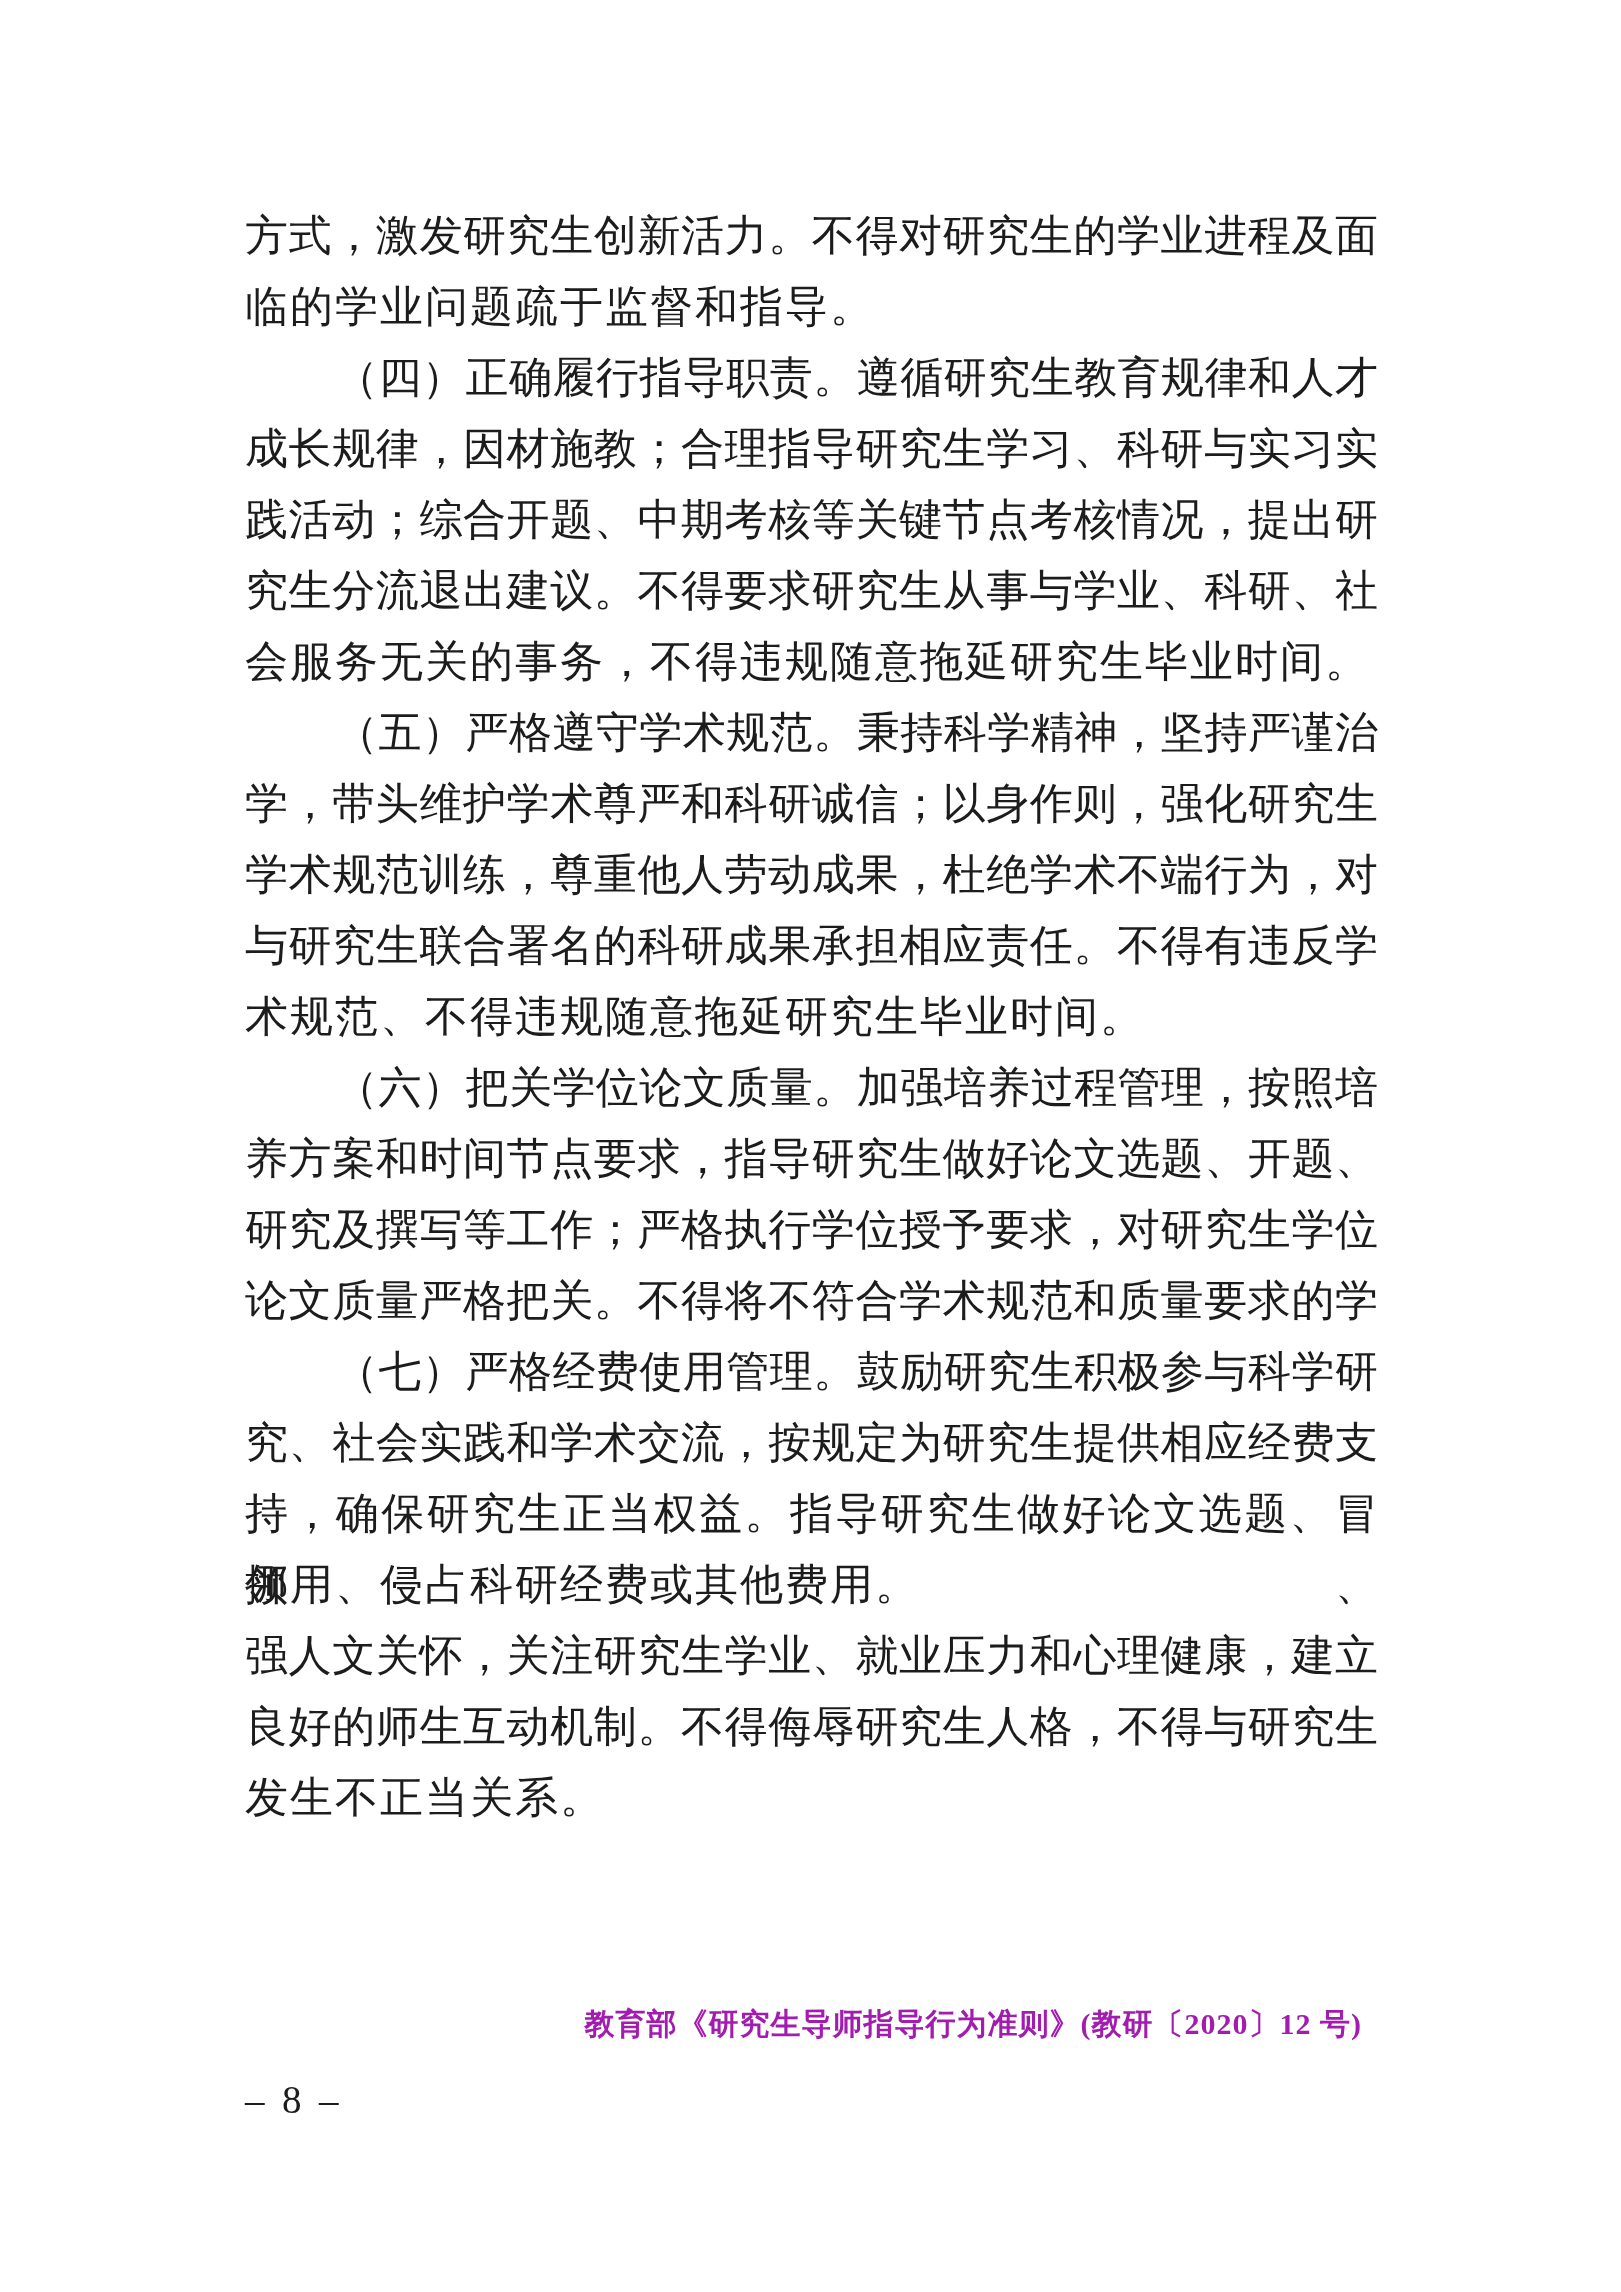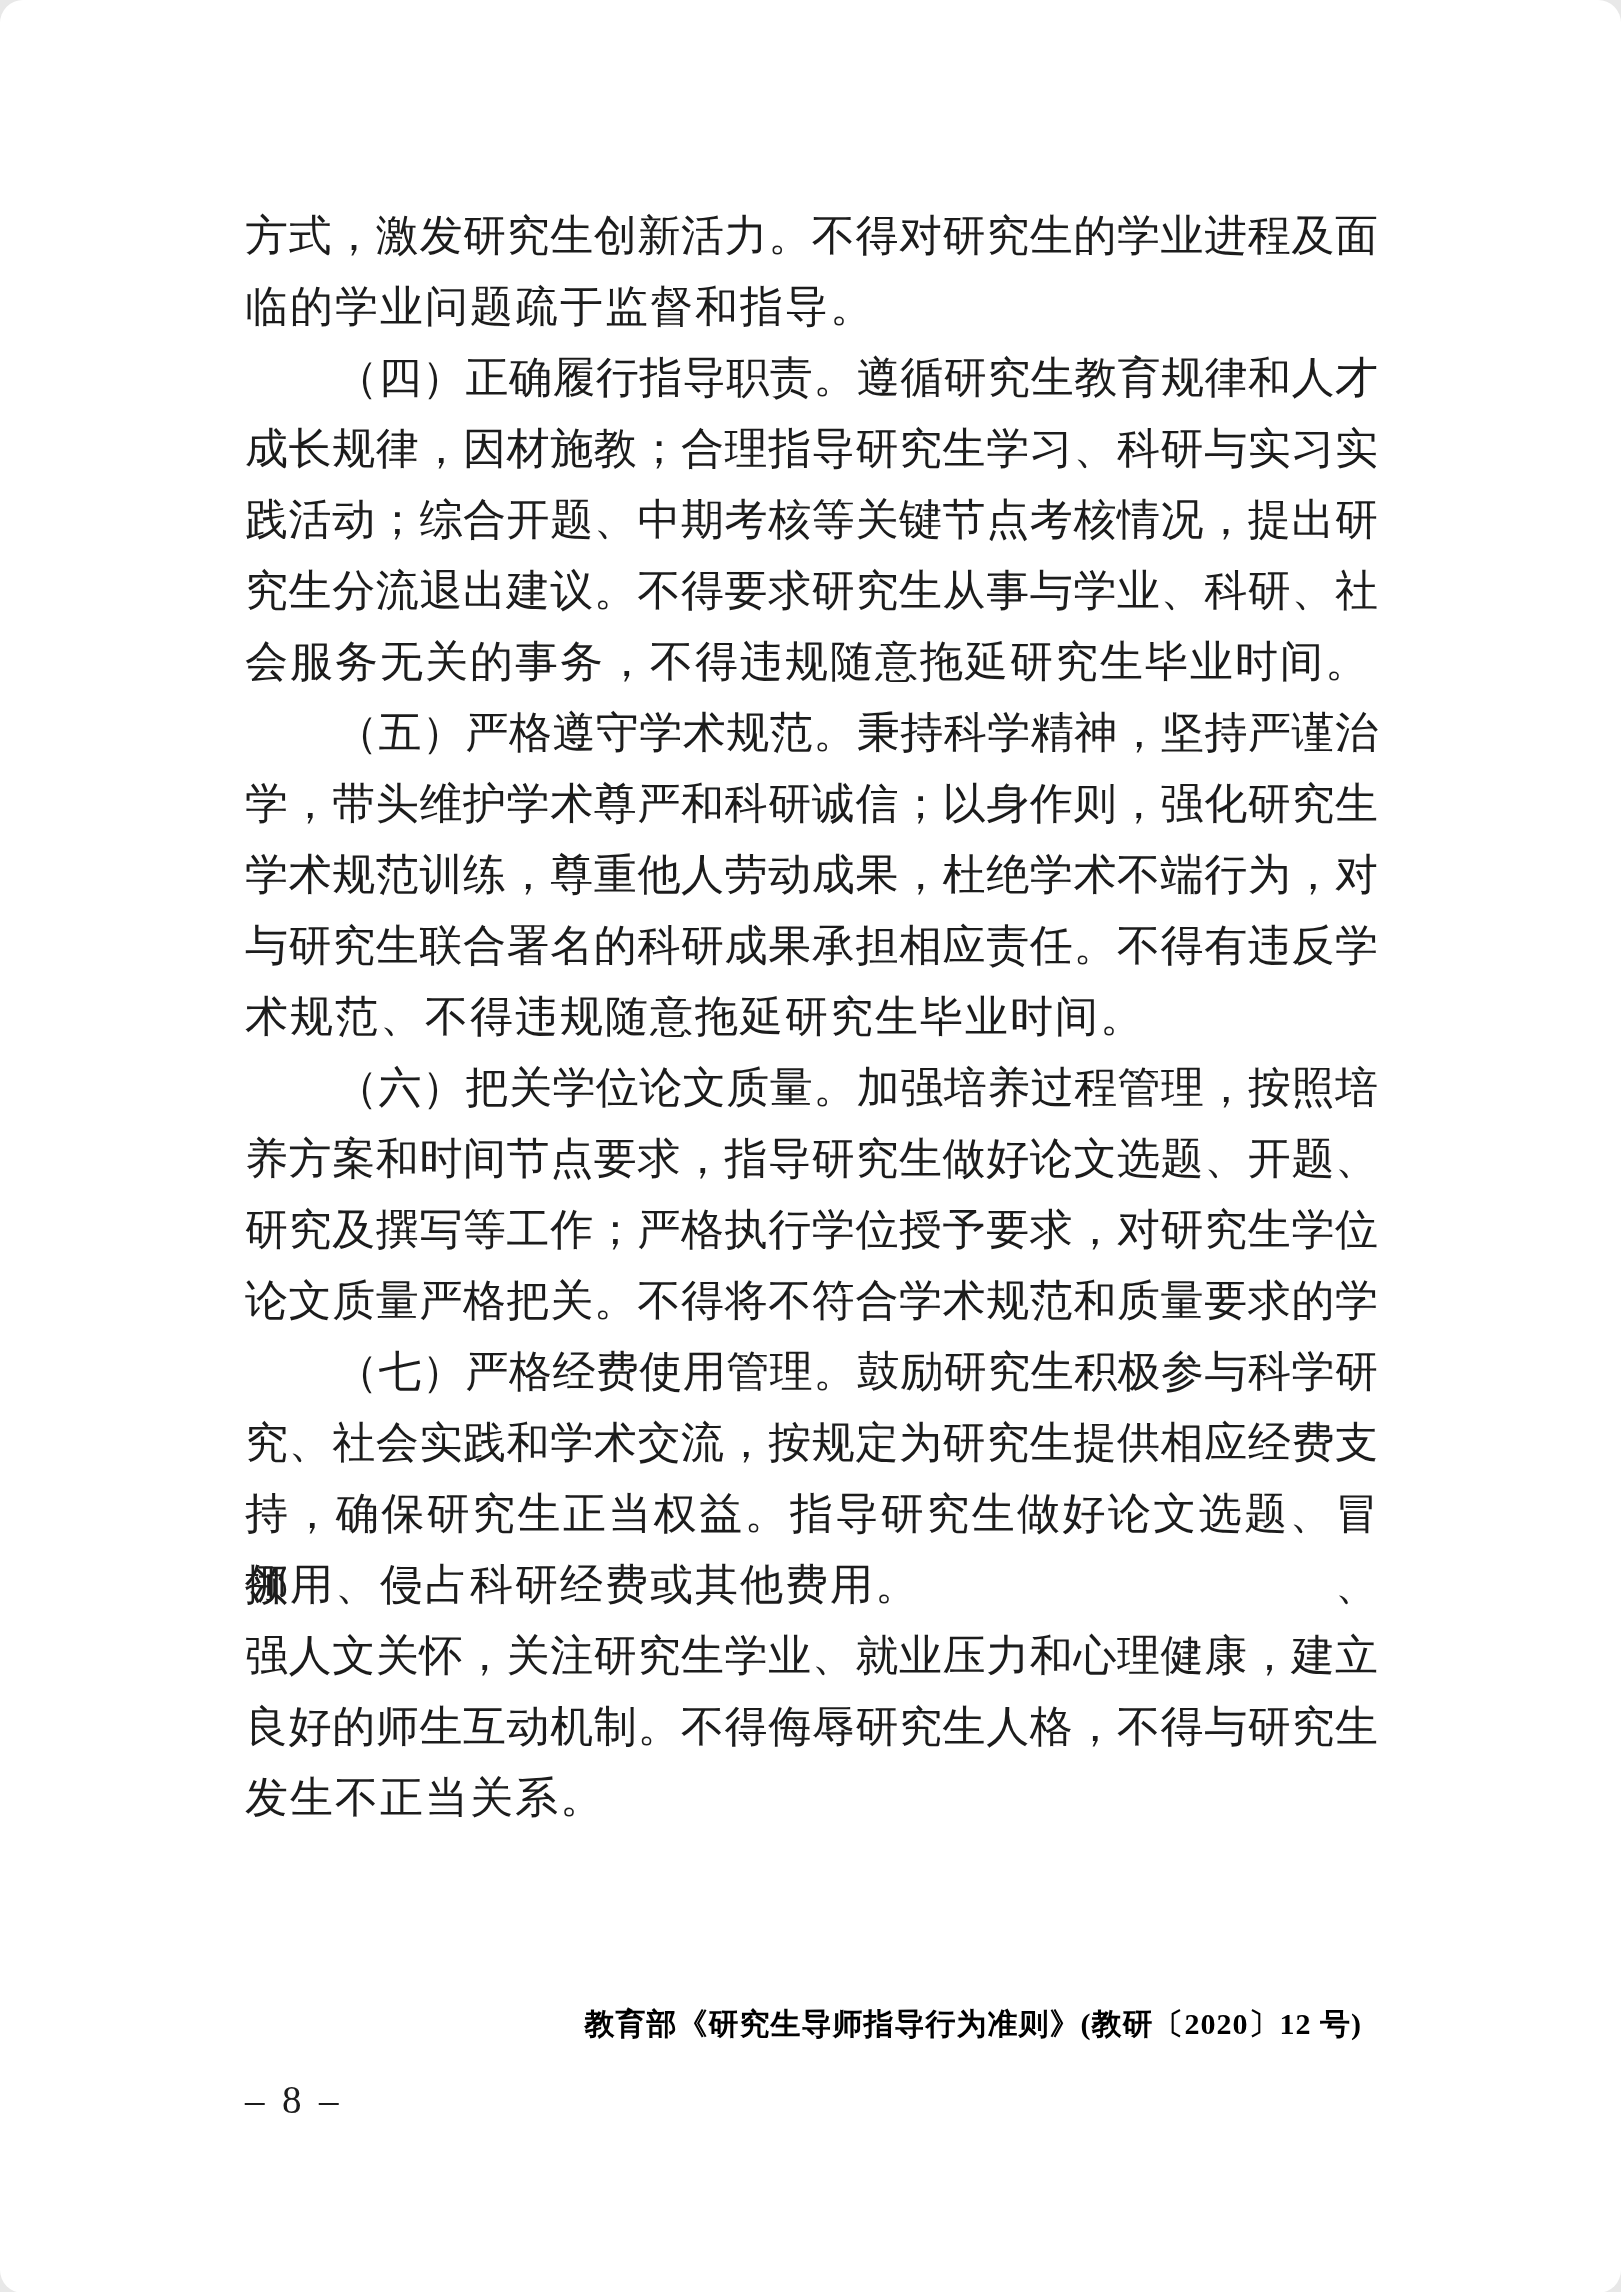--- a/index.html
+++ b/index.html
@@ -8,21 +8,20 @@
     background: #e8e8e8;
   }
   .page {
     position: relative;
     width: 1621px;
     height: 2293px;
     background: #ffffff;
     overflow: hidden;
     font-family: "Liberation Serif", "DejaVu Serif", serif;
     color: #1c1c1c;
-    border-radius: 23px;
   }
   .body-text {
     position: absolute;
     left: 245px;
     top: 200px;
     width: 1133px;
   }
   .line {
     height: 71px;
     line-height: 71px;
@@ -49,21 +48,21 @@
   .attribution {
     position: absolute;
     right: 259px;
     top: 2001px;
     height: 45px;
     line-height: 45px;
     font-size: 30px;
     font-weight: bold;
     letter-spacing: 1px;
     text-align: right;
-    color: #000000;
+    color: #a21caf;
   }
   .page-number {
     position: absolute;
     left: 245px;
     top: 2076px;
     height: 47px;
     line-height: 47px;
     font-size: 39px;
     letter-spacing: 3.9px;
     color: #1c1c1c;

